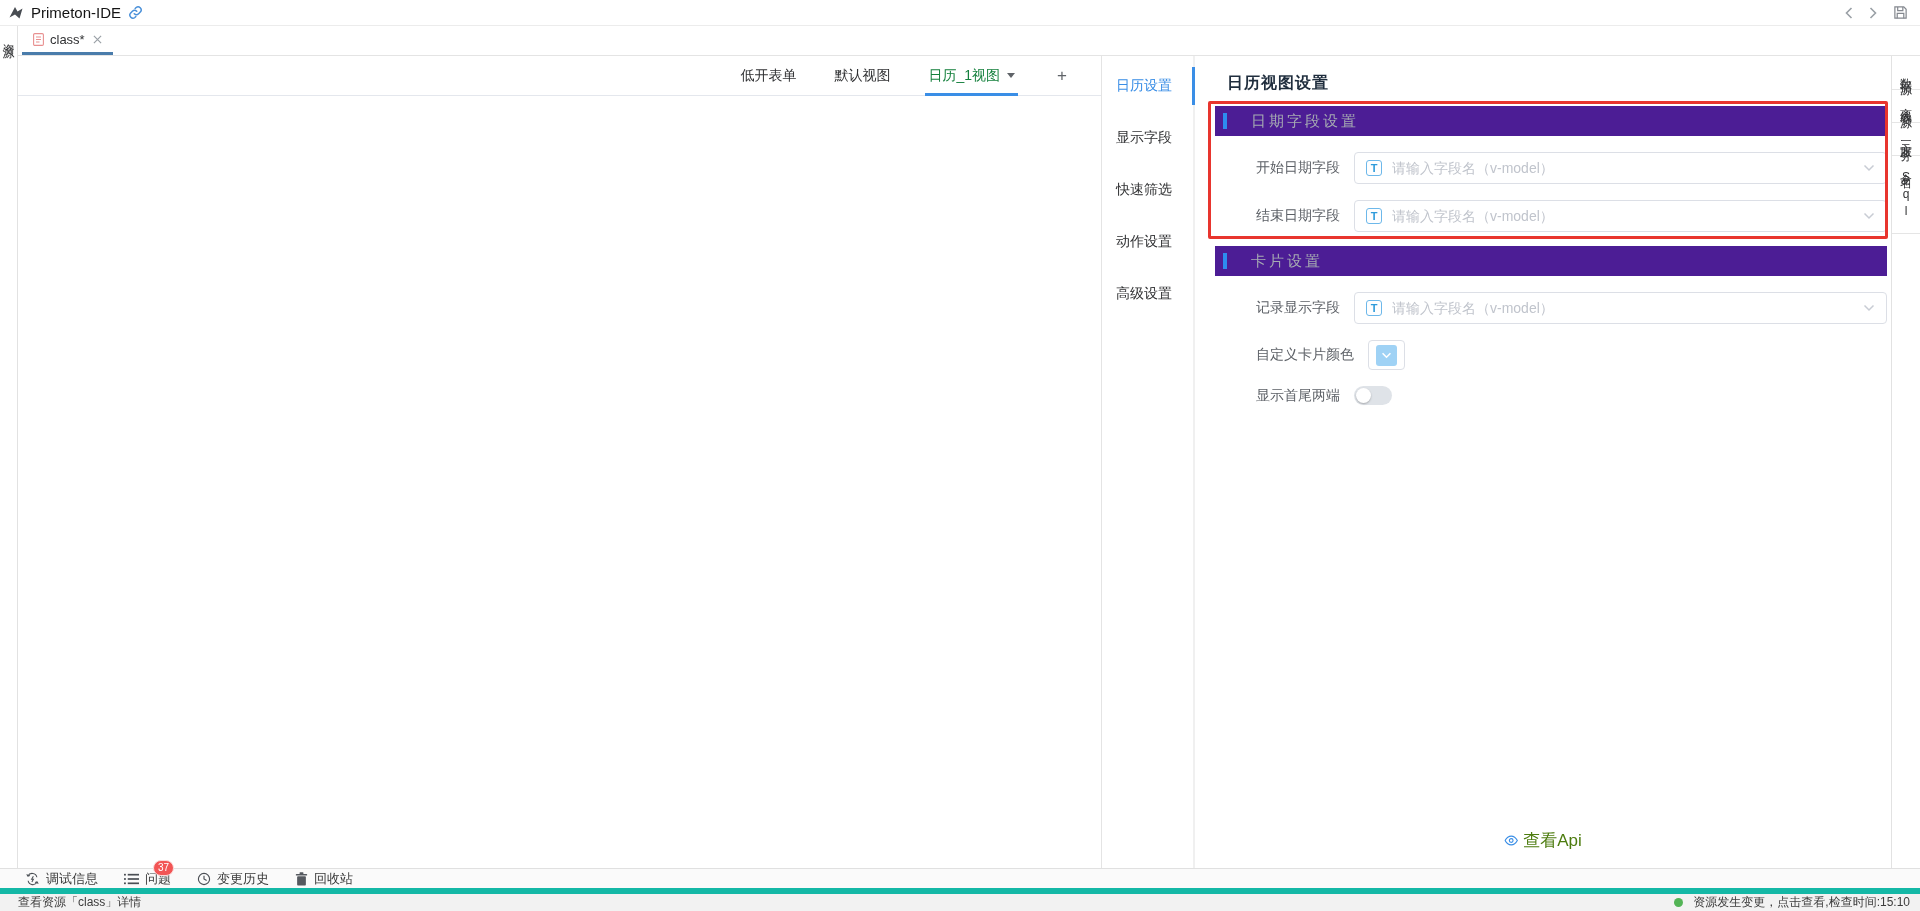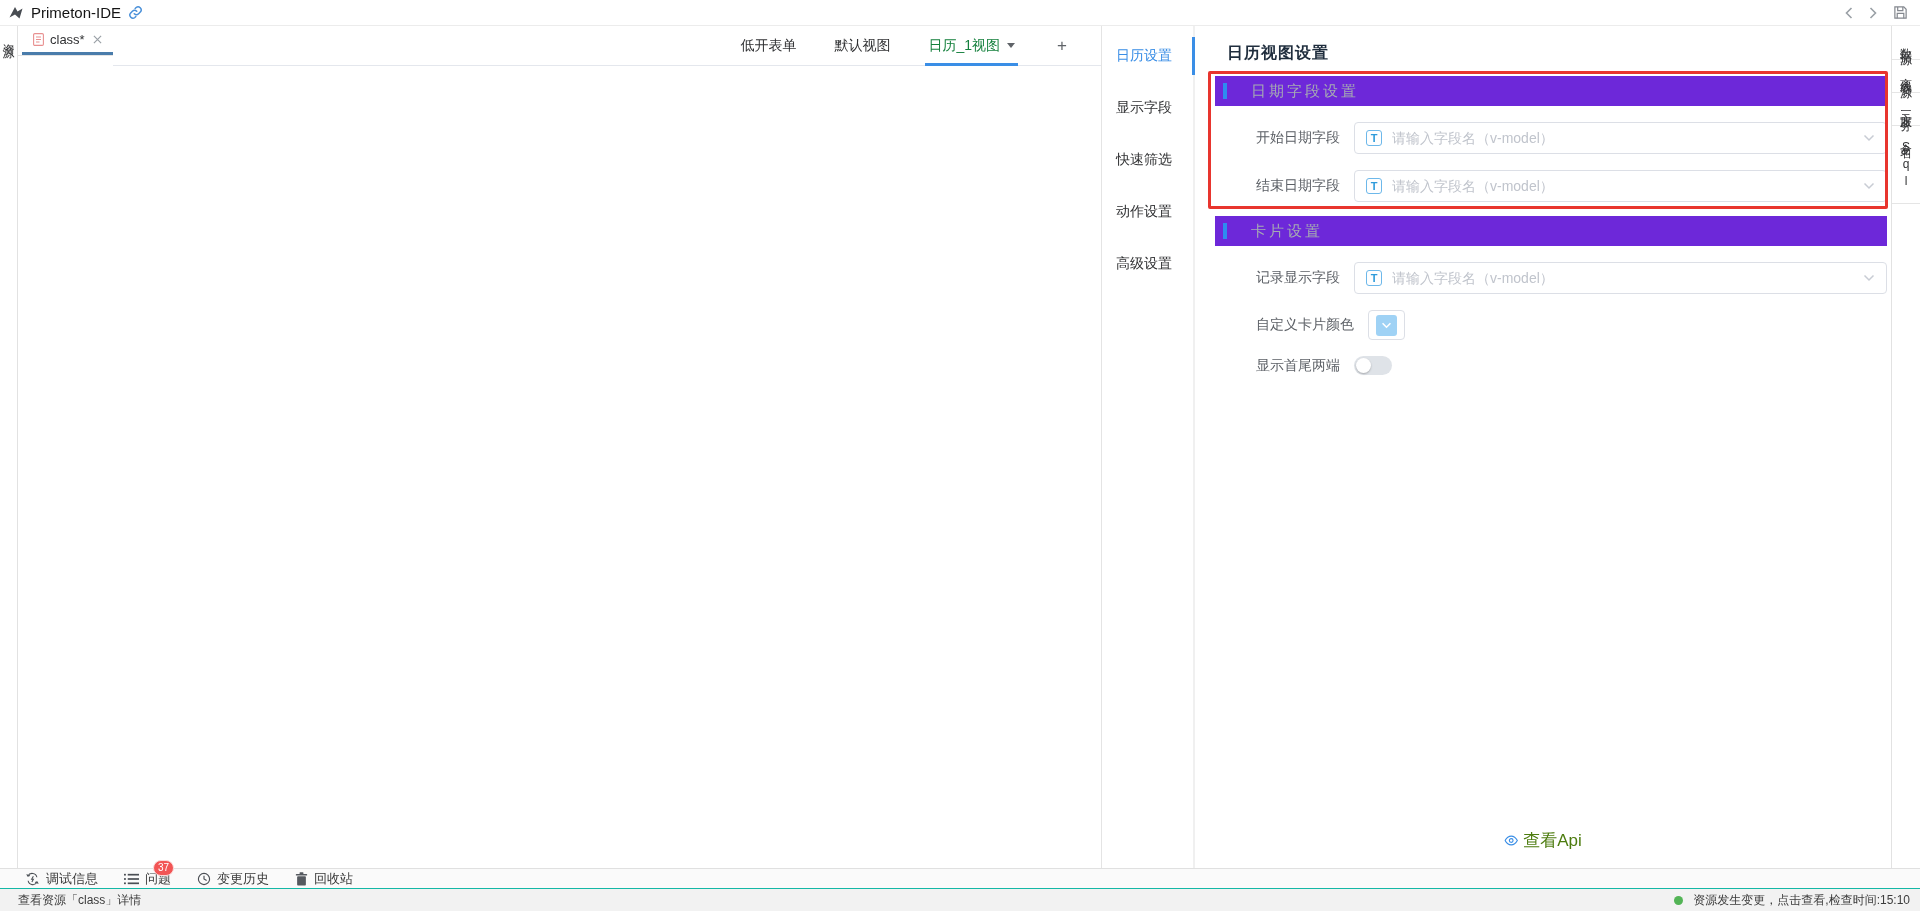--- a/index.html
+++ b/index.html
@@ -10,21 +10,21 @@
   .titlebar { height:26px; display:flex; align-items:center; gap:7px; padding:0 12px 0 8px; border-bottom:1px solid #ececec; background:#fff; }
   .app-title { font-size:15px; color:#141414; }
   .tb-right { margin-left:auto; display:flex; align-items:center; gap:16px; }
   .tb-btn { display:flex; align-items:center; cursor:pointer; }
 
   
   .main { height:842px; display:flex; }
   .left-rail { width:18px; flex:none; border-right:1px solid #e2e2e2; display:flex; justify-content:center; padding-top:8px; background:#fff; }
   .v-text { writing-mode:vertical-rl; text-orientation:upright; font-size:12px; letter-spacing:3px; color:#303133; line-height:1; }
 
-  .center { flex:1; display:flex; flex-direction:row; min-width:0; }
+  .center { flex:1; display:flex; flex-direction:column; min-width:0; }
   .tabstrip { height:30px; flex:none; border-bottom:1px solid #e4e4e4; display:flex; align-items:stretch; padding-left:4px; background:#fff; }
   .editor-tab { display:flex; align-items:center; gap:6px; padding:0 11px; font-size:13px; color:#303133; border-bottom:3px solid #4a7cab; cursor:pointer; }
   .tab-close { display:flex; align-items:center; margin-left:2px; cursor:pointer; }
 
   .content-row { flex:1; display:flex; min-height:0; }
 
   
   .canvas { flex:1; display:flex; flex-direction:column; min-width:0; background:#fff; }
   .canvas-header { height:40px; flex:none; border-bottom:1px solid #e4e7ed; display:flex; align-items:center; justify-content:flex-end; gap:38px; padding-right:30px; font-size:14px; color:#303133; }
   .view-tab { position:relative; height:100%; display:flex; align-items:center; cursor:pointer; white-space:nowrap; }
@@ -40,21 +40,21 @@
   .nav-item { height:40px; display:flex; align-items:center; padding-left:14px; font-size:14px; color:#303133; position:relative; cursor:pointer; white-space:nowrap; }
   .nav-item.active { color:#3a8ee6; }
   .nav-item.active::after { content:""; position:absolute; right:-2px; top:1px; bottom:1px; width:3px; background:#3a8ee6; }
 
   .settings-main { flex:1; position:relative; padding:10px 4px 14px 20px; display:flex; flex-direction:column; min-width:0; }
   .panel-title { font-size:16px; font-weight:600; color:#1f2d3d; margin:7px 12px 12px; letter-spacing:1px; }
 
   .highlight-wrap { position:relative; }
   .highlight-wrap .red-box { position:absolute; left:-7px; right:-1px; top:-5px; bottom:-7px; border:3px solid #e8352e; border-radius:2px; pointer-events:none; z-index:3; }
 
-  .section-bar { height:30px; background:#6d28d9; display:flex; align-items:center; }
+  .section-bar { height:30px; background:#4c1d95; display:flex; align-items:center; }
   .accent-bar { width:4px; height:16px; background:#2d8cf0; margin:0 24px 0 8px; flex:none; }
   .section-title { font-size:15px; color:#a6abb2; letter-spacing:3px; }
 
   .field-row { display:flex; align-items:center; margin-top:16px; }
   .field-label { width:125px; flex:none; text-align:right; margin-right:14px; font-size:14px; color:#5c6066; white-space:nowrap; }
   .select-box { flex:1; height:32px; border:1px solid #dcdfe6; border-radius:4px; display:flex; align-items:center; gap:10px; padding:0 11px; background:#fff; }
   .t-icon { width:16px; height:16px; flex:none; border:1px solid #6db8ea; border-radius:3px; color:#2f9bdb; font-size:11px; font-weight:700; display:flex; align-items:center; justify-content:center; background:#fdfeff; }
   .select-box input { flex:1; min-width:0; border:none; outline:none; background:transparent; font-size:14px; color:#303133; font-family:inherit; }
   .select-box input::placeholder { color:#c0c4cc; }
   .dd-chevron { flex:none; display:flex; align-items:center; }
@@ -72,21 +72,21 @@
   
   .right-rail { width:29px; flex:none; border-left:1px solid #e2e2e2; display:flex; flex-direction:column; align-items:center; background:#fff; padding-top:4px; }
   .rail-item { width:100%; display:flex; justify-content:center; padding:8px 0 12px; border-bottom:1px solid #e5e5e5; cursor:pointer; }
   .rail-item .v-text { font-size:12px; }
 
   
   .toolbar { height:20px; display:flex; align-items:center; gap:26px; padding-left:25px; background:#fafafa; border-top:1px solid #e0e0e0; font-size:13px; color:#3a3a3a; }
   .tool-item { display:flex; align-items:center; gap:6px; position:relative; cursor:pointer; white-space:nowrap; }
   .badge { position:absolute; top:-10px; left:29px; background:#f25555; color:#fff; font-size:10px; line-height:12px; border-radius:8px; padding:1px 4px; border:1px solid #fbd9d9; z-index:5; }
 
-  .statusbar { height:23px; display:flex; align-items:center; justify-content:space-between; padding:0 10px 0 18px; background:#f2f2f2; border-top:1px solid #14b8a6; font-size:12px; color:#3c3c3c; }
+  .statusbar { height:23px; display:flex; align-items:center; justify-content:space-between; padding:0 10px 0 18px; background:#f2f2f2; border-top:6px solid #14b8a6; font-size:12px; color:#3c3c3c; }
   .status-right { display:flex; align-items:center; gap:10px; }
   .green-dot { width:9px; height:9px; border-radius:50%; background:#53b456; }
 </style>
 </head>
 <body>
 
 <div class="titlebar">
   <span style="display:flex;">
     <svg width="16" height="16" viewBox="0 0 16 16">
         <path fill="#484c52" d="M1.5 12.5 L7 2 L9.5 6.5 L14.5 3.5 L11.5 13.5 L7 9.5 Z"></path>

